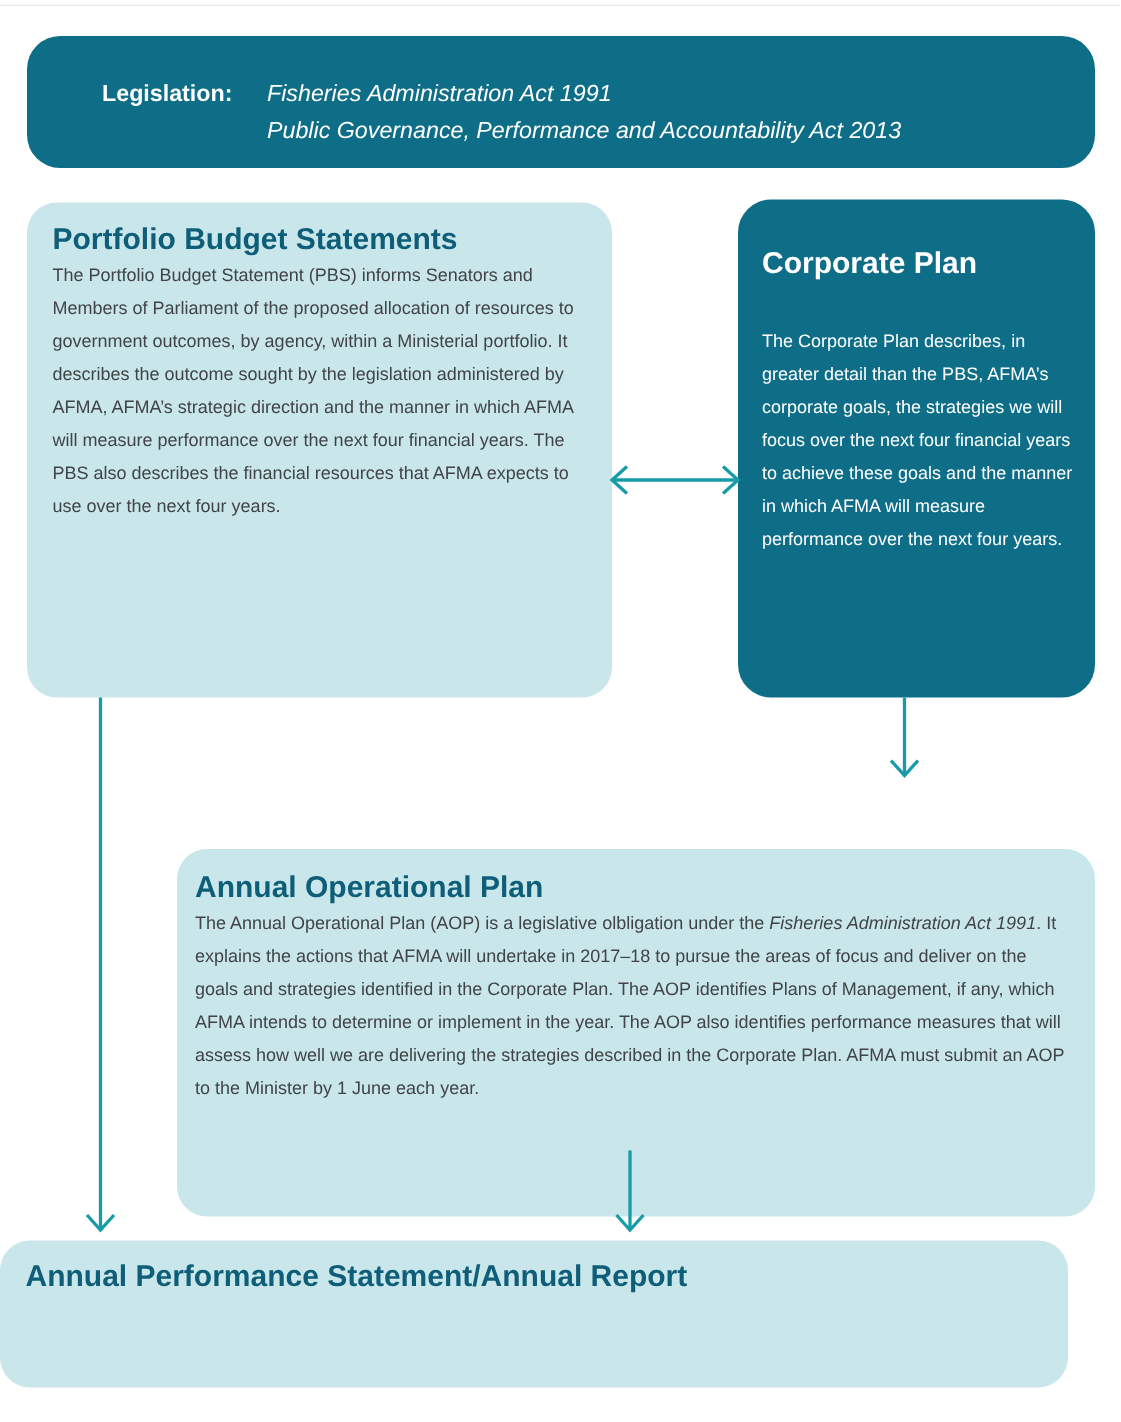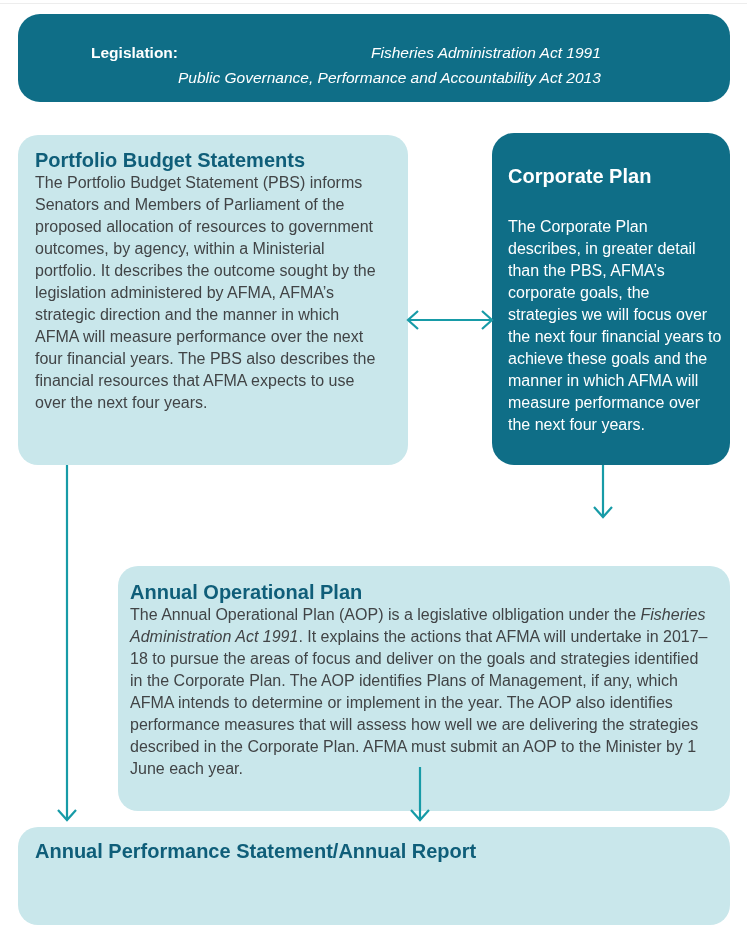--- a/index.html
+++ b/index.html
@@ -30,25 +30,24 @@
     background: var(--dark-teal, #0f6e87);
     color: #ffffff;
     border-radius: 22px;
   }
   .light {
     background: var(--light-teal, #c9e7eb);
     border-radius: 20px;
   }
   
   .banner {
-    left: 18px; top: 14px;
+    left: 18px; top: 24px;
     width: 712px; height: 88px;
     padding: 26px 20px 0 50px;
     display: flex;
-    text-align: right;
   }
   .banner .label {
     font-weight: bold;
     font-size: 15.5px;
     line-height: 25px;
     width: 110px;
     flex: 0 0 auto;
   }
   .banner .acts {
     font-style: italic;
@@ -57,21 +56,21 @@
   }
   
   .box h2 {
     font-size: 20px;
     line-height: 22px;
     font-weight: bold;
     color: var(--heading, #0f5e79);
     margin-bottom: 1px;
   }
   .box p {
-    font-size: 16px;
+    font-size: 12px;
     line-height: 22px;
     color: var(--body-text, #414446);
   }
   .dark h2 { color: #ffffff; }
   .dark p { color: #ffffff; margin-top: 29px; }
   
   .pbs {
     left: 18px; top: 135px;
     width: 390px; height: 330px;
     padding: 14px 22px 0 17px;
@@ -84,21 +83,21 @@
   }
   
   .aop {
     left: 118px; top: 522px;
     width: 612px; height: 245px;
     padding: 15px 18px 0 12px;
     margin-top: 44px;
   }
   
   .aps {
-    left: 18px; top: 827px;
+    left: 0; top: 827px;
     width: 712px; height: 98px;
     padding: 13px 32px 0 17px;
   }
   .italic { font-style: italic; }
   svg.connector {
     position: absolute;
     color: var(--arrow, #179ba7);
     overflow: visible;
   }
   svg.connector path {

